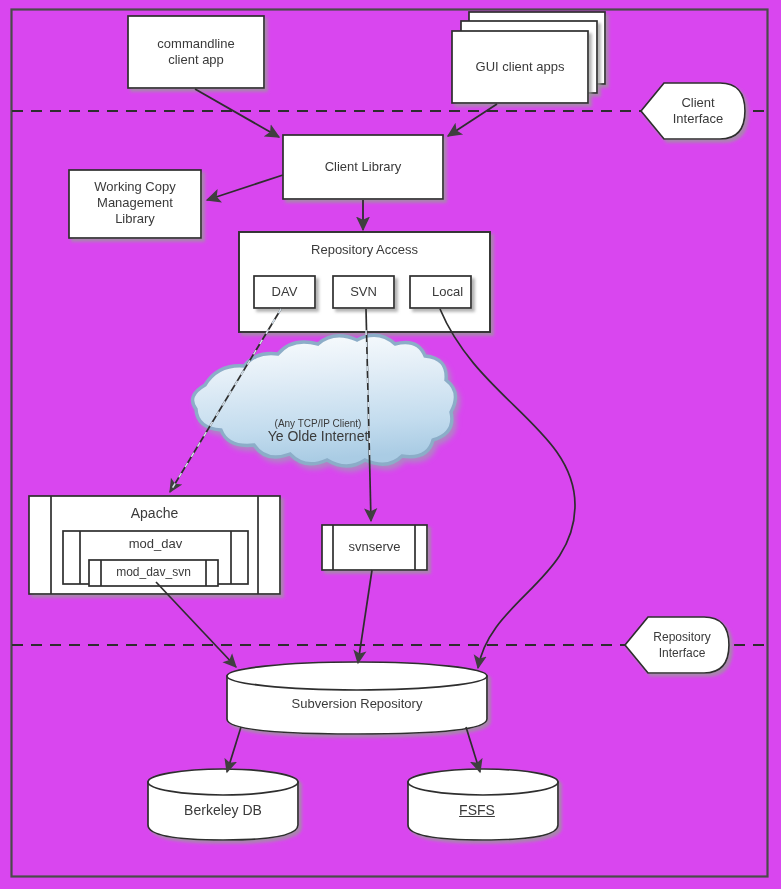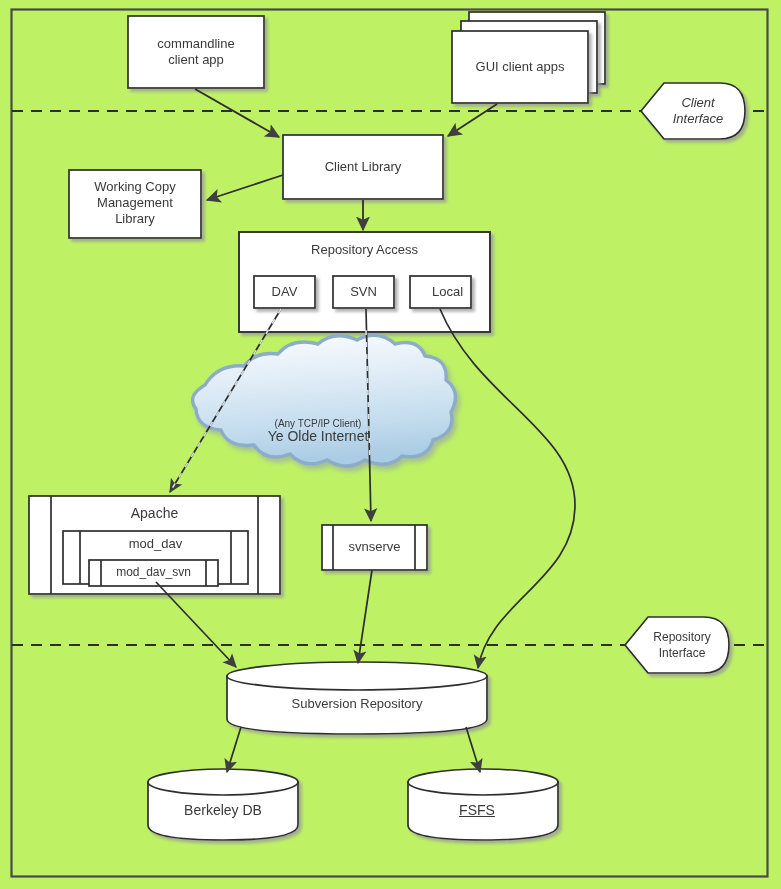--- a/index.html
+++ b/index.html
@@ -10,21 +10,21 @@
   body {
     font-family: "Liberation Sans", sans-serif;
     width: 781px;
     height: 889px;
     overflow: hidden;
   }
   #canvas {
     position: relative;
     width: 781px;
     height: 889px;
-    background: #bef264;
+    background: #d946ef;
   }
   #svg-layer {
     position: absolute;
     left: 0;
     top: 0;
     width: 781px;
     height: 889px;
   }
   .lbl {
     position: absolute;
@@ -33,21 +33,20 @@
     line-height: 16px;
     text-align: center;
     white-space: pre;
     pointer-events: none;
   }
   .lbl-sm {
     font-size: 10px;
     line-height: 12px;
   }
   .lbl-ital {
-    font-style: italic;
   }
 </style>
 </head>
 <body>
 
 <div id="canvas">
 
   <svg id="svg-layer" viewBox="0 0 781 889">
     <defs>
       <marker id="arrow" viewBox="0 0 12 12" refX="10" refY="6" markerWidth="9" markerHeight="9" orient="auto-start-reverse">

